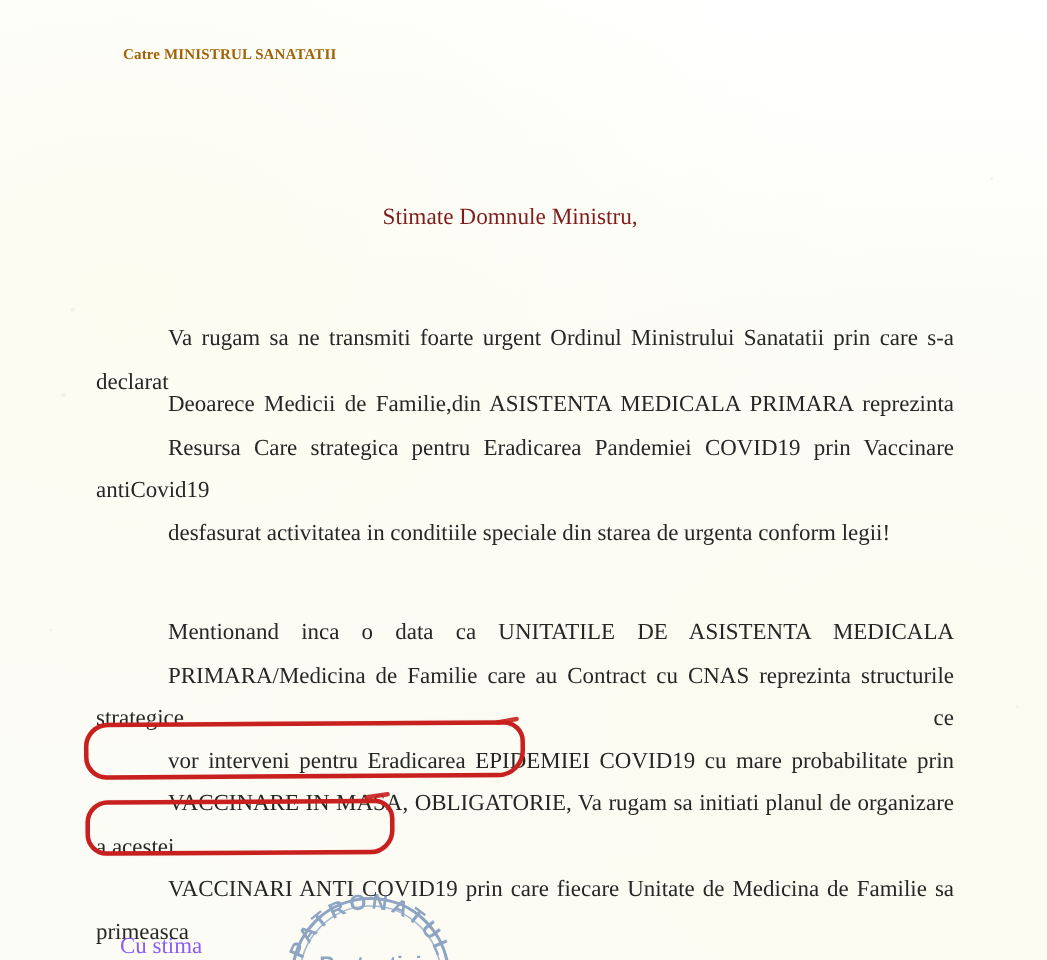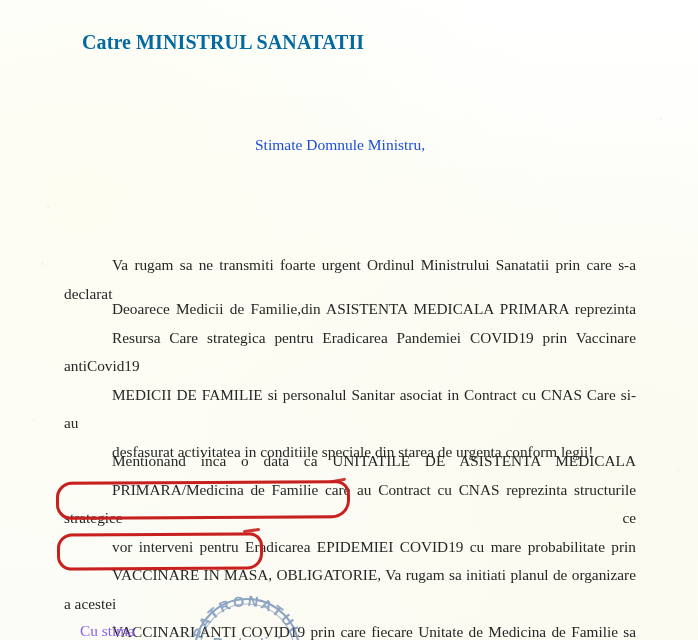--- a/index.html
+++ b/index.html
@@ -39,35 +39,35 @@
   #content {
     position: absolute;
     left: 0; top: 0;
     width: 698px;
     height: 640px;
   }
 
   .addr-line {
     position: absolute;
     font-weight: bold;
-    font-size: 20px;
+    font-size: 10px;
     letter-spacing: .1px;
     white-space: nowrap;
-    color: #0369a1;
+    color: #a16207;
   }
   #addr-1 { left: 82px; top: 31px; }
   #addr-2 { left: 82px; top: 59px; }
 
   #salutation {
     position: absolute;
     left: 255px;
     top: 136px;
     font-size: 15.5px;
     white-space: nowrap;
-    color: #1d4ed8;
+    color: #7f1d1d;
   }
 
   .para {
     position: absolute;
     left: 64px;
     width: 572px;
     font-size: 15.3px;
     line-height: 28.5px;
     text-align: justify;
     text-justify: inter-word;
@@ -79,21 +79,21 @@
   #para-2 { top: 256px; }
   #para-3 { top: 408px; }
 
   
   .jline {
     display: block;
     text-align: justify;
     text-align-last: justify;
   }
   .jline.last { text-align-last: left; }
-  .jline.indent { text-indent: 48px; margin-top: 39px; }
+  .jline.indent { text-indent: 48px; }
 
   #closing {
     position: absolute;
     left: 80px;
     top: 622px;
     font-size: 15.3px;
     color: #8b5cf6;
     white-space: nowrap;
   }
 
@@ -162,21 +162,20 @@
 
     <div id="salutation">Stimate Domnule Ministru,</div>
 
     <div class="para" id="para-1">
       <span class="jline indent">Va rugam sa ne transmiti foarte urgent Ordinul Ministrului Sanatatii prin care s-a declarat</span>
     </div>
 
     <div class="para" id="para-2">
       <span class="jline indent">Deoarece Medicii de Familie,din ASISTENTA MEDICALA PRIMARA reprezinta</span>
       <span class="jline">Resursa Care strategica pentru Eradicarea Pandemiei COVID19 prin Vaccinare antiCovid19</span>
-      <span class="jline">MEDICII DE FAMILIE si personalul Sanitar asociat in Contract cu CNAS Care si-au</span>
       <span class="jline last">desfasurat activitatea in conditiile speciale din starea de urgenta conform legii!</span>
     </div>
 
     <div class="para" id="para-3">
       <span class="jline indent">Mentionand inca o data ca UNITATILE DE ASISTENTA MEDICALA</span>
       <span class="jline">PRIMARA/Medicina de Familie care au Contract cu CNAS reprezinta structurile strategice ce</span>
       <span class="jline">vor interveni pentru Eradicarea EPIDEMIEI COVID19 cu mare probabilitate prin</span>
       <span class="jline last">VACCINARE IN MASA, OBLIGATORIE, Va rugam sa initiati planul de organizare a acestei</span>
       <span class="jline last">VACCINARI ANTI COVID19 prin care fiecare Unitate de Medicina de Familie sa primeasca</span>
       <span class="jline last">un avans de min.3000 de euro pentru a se putea organiza specific avandu-se in vedere ca este</span>

